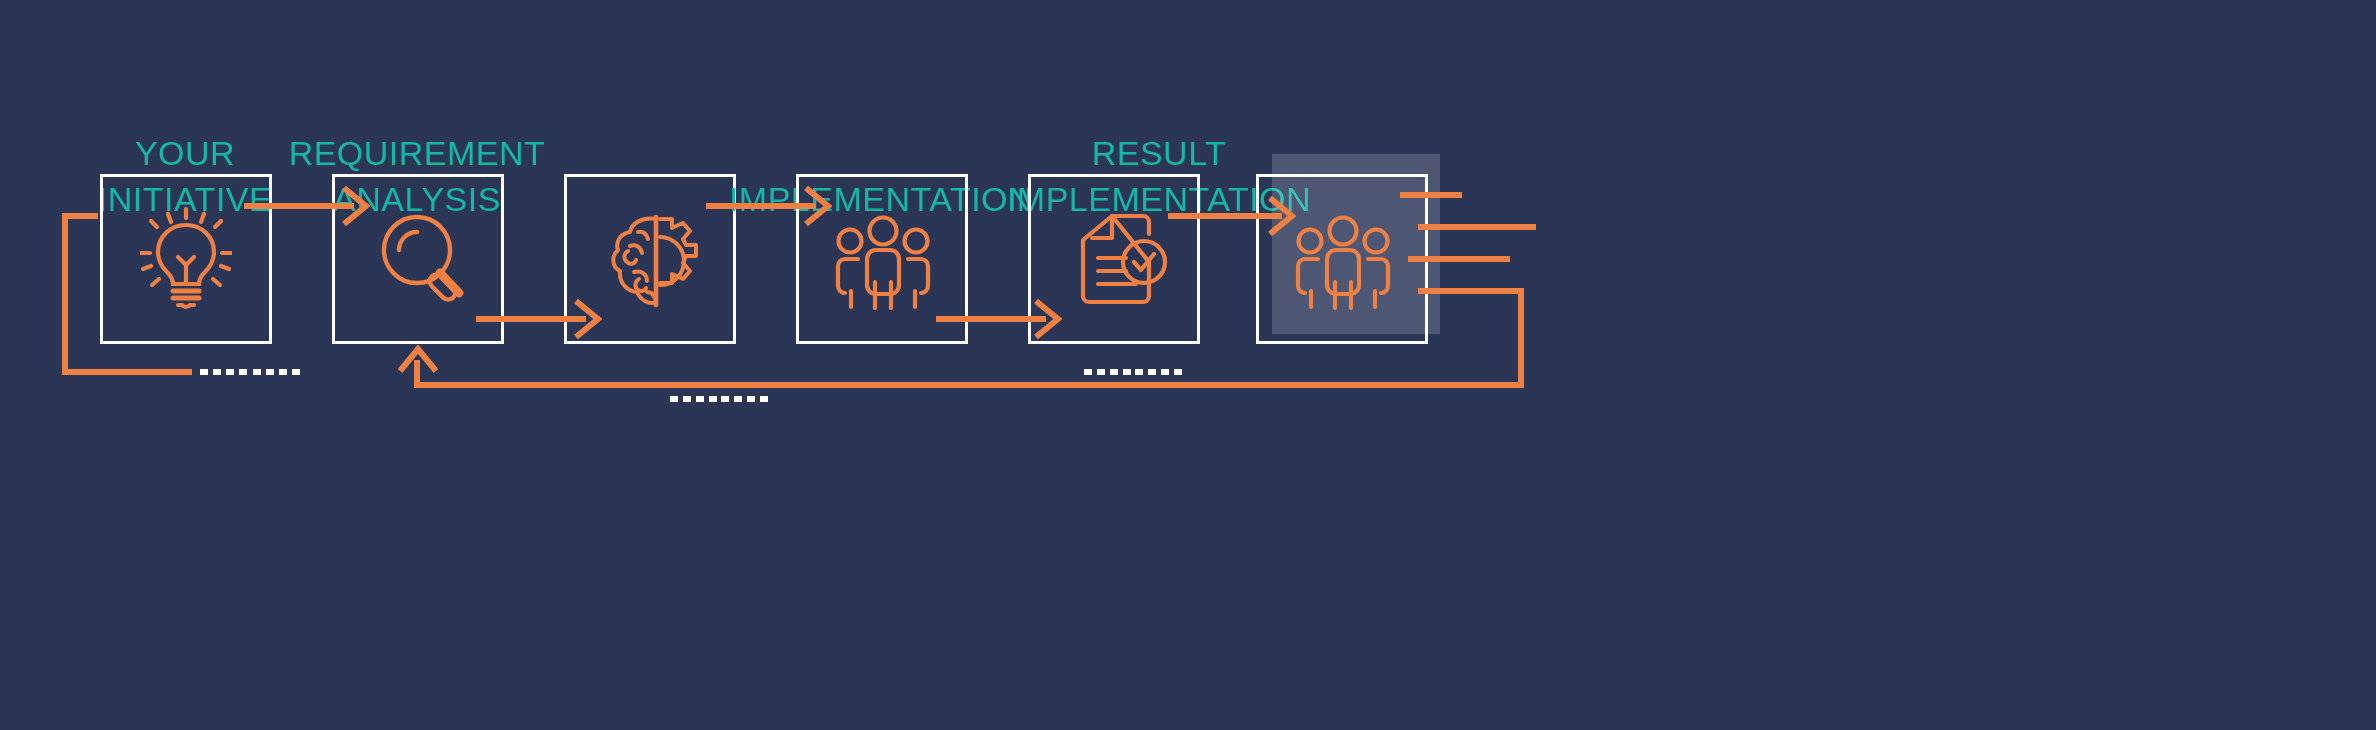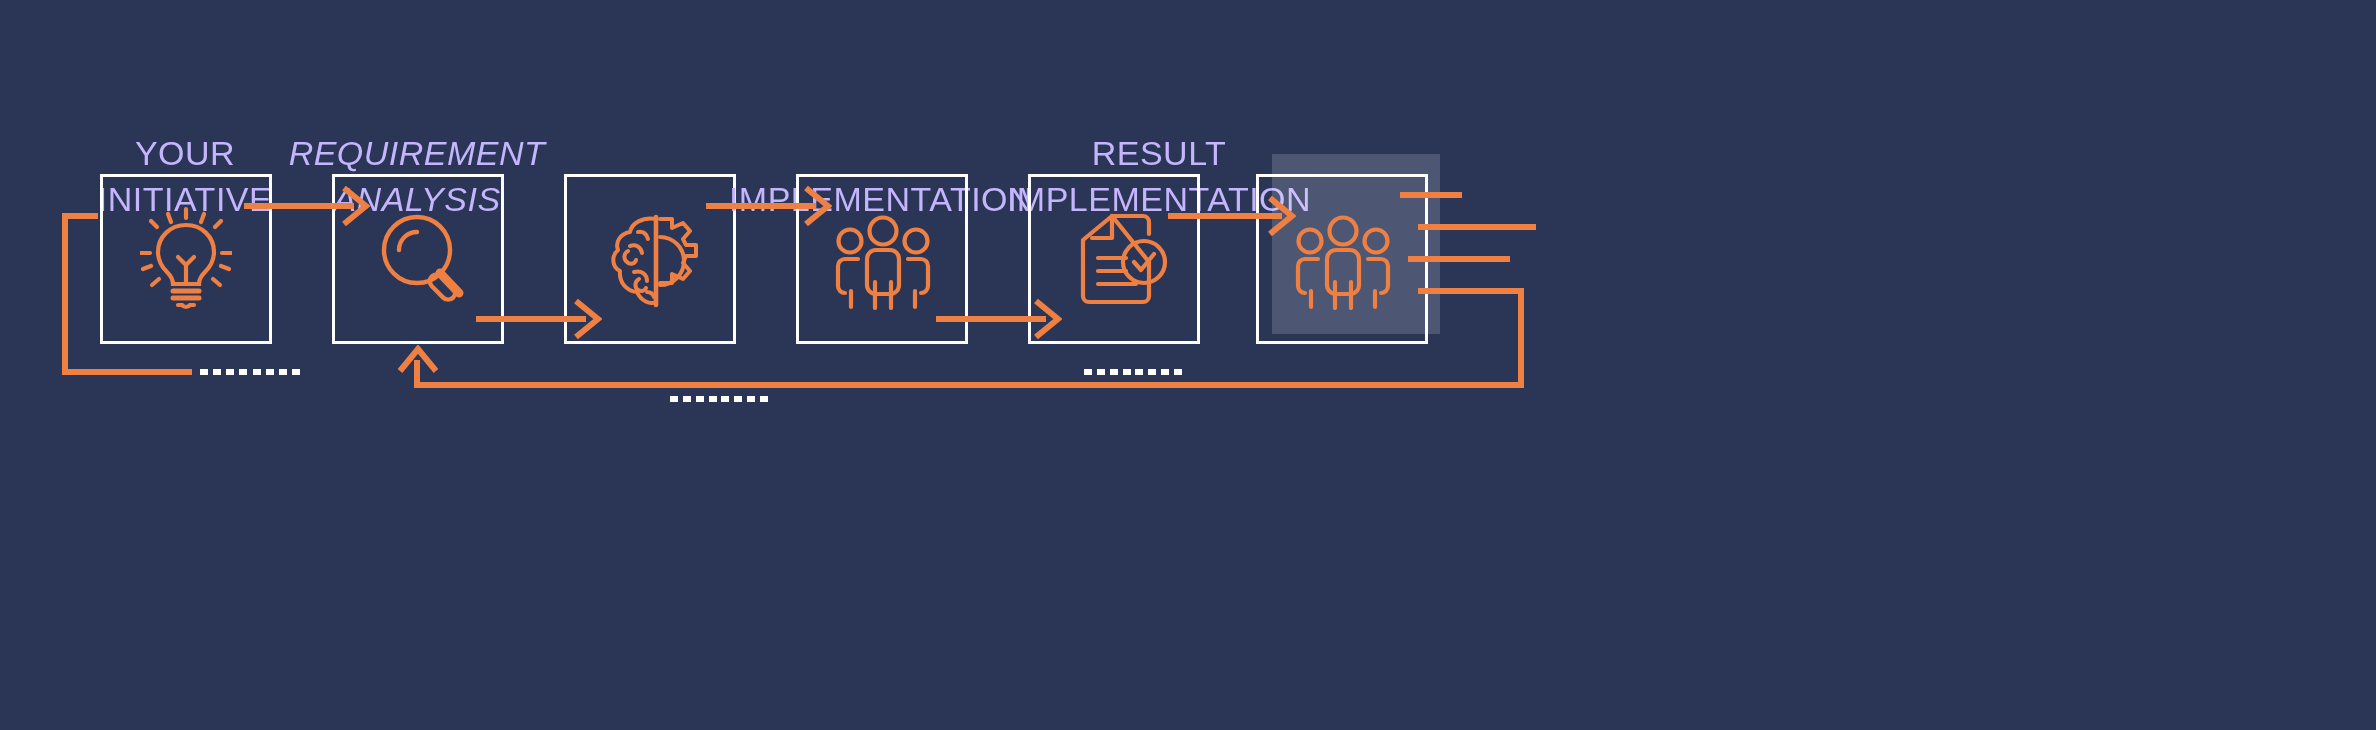--- a/index.html
+++ b/index.html
@@ -10,21 +10,21 @@
     overflow:hidden;
   }
   #stage{position:relative;width:2376px;height:730px;}
 
   
   .step{position:absolute;top:0;height:730px;}
 
   .step-title{
     position:absolute;left:0;width:100%;
     text-align:center;
-    color:#c4b5fd;
+    color:#14b8a6;
     font-size:34px;
     font-weight:400;
     letter-spacing:0.5px;
     line-height:46px;
     white-space:pre-line;
   }
   .title-2line{top:130px;}
   .title-1line{top:176px;}
 
   .box{
@@ -77,21 +77,21 @@
       <path d="M91 48 h-9"></path>
       <path d="M28 9 l3 8"></path>
       <path d="M64 9 l-3 8"></path>
       <path d="M3 64 l8 -3"></path>
       <path d="M89 64 l-8 -3"></path>
       <path d="M12 80 l7 -6"></path>
       <path d="M80 80 l-7 -6"></path>
     </svg>
   </div>
 
-  <div class="step" style="left:252px;width:330px;font-style:italic;">
+  <div class="step" style="left:252px;width:330px;">
     <div class="step-title title-2line">REQUIREMENT
 ANALYSIS</div>
   </div>
   <div class="box" style="left:332px;top:174px;width:172px;height:170px;"></div>
   <div class="icon-wrap" style="left:376px;top:210px;width:96px;height:98px;">
     <svg viewBox="0 0 96 98" width="96" height="98" fill="none" stroke="#ef8043" stroke-width="4.4" stroke-linecap="round">
       <circle cx="41" cy="40" r="33"></circle>
       <path d="M23 40 a18 18 0 0 1 18 -18"></path>
       <path d="M64 63 L83 83" stroke-width="9" stroke-linecap="round"></path>
       <path d="M64 63 L83 83" stroke-width="4.4" stroke="#2b3657" opacity="0"></path>

